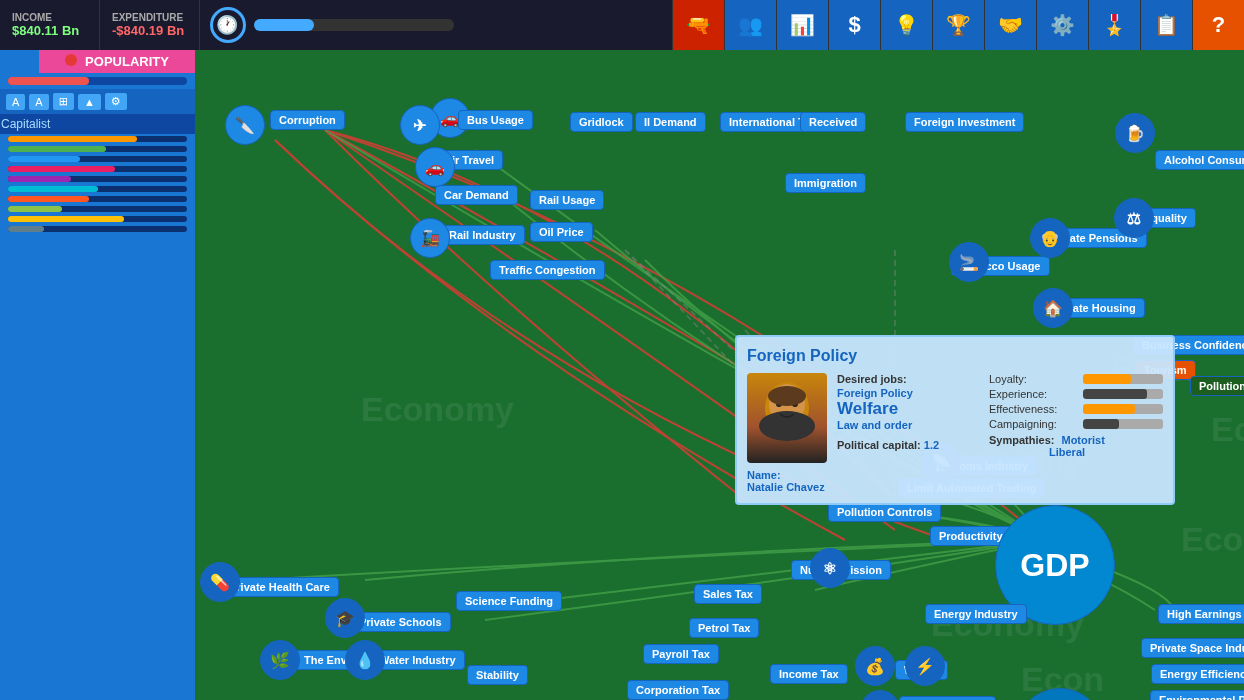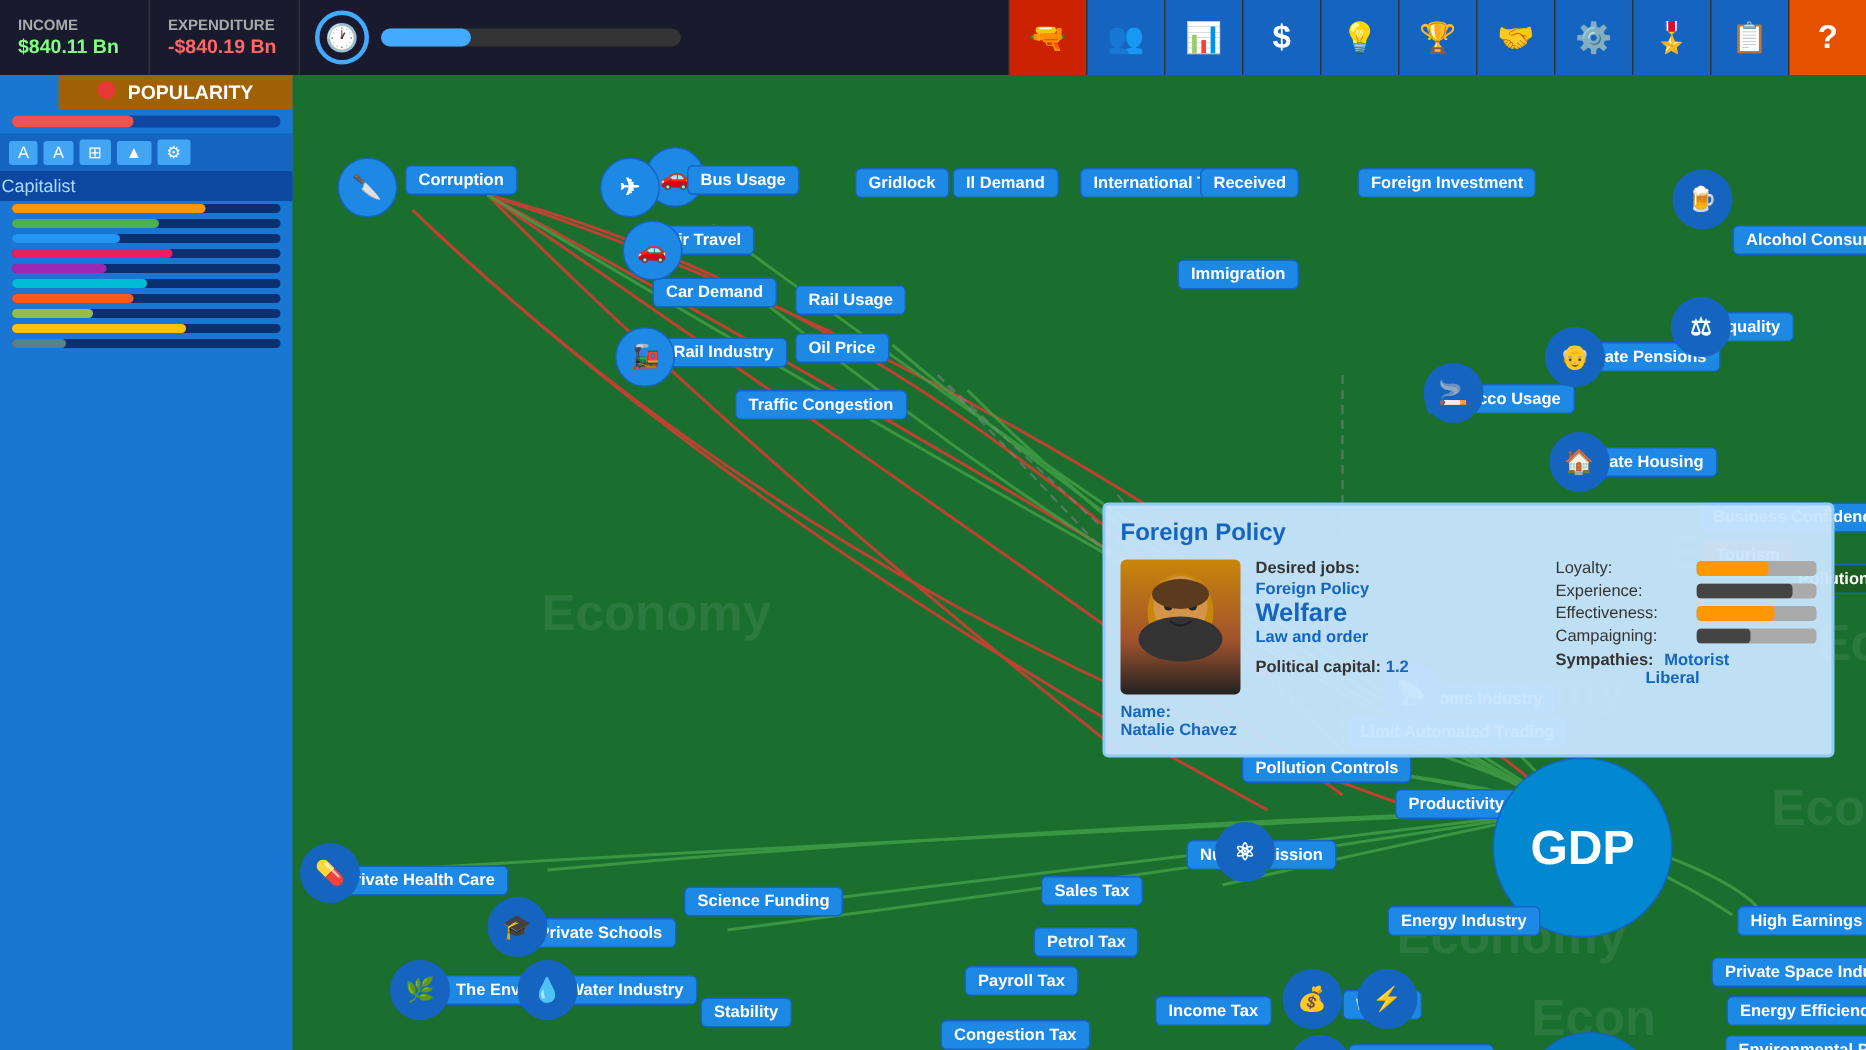--- a/index.html
+++ b/index.html
@@ -39,21 +39,21 @@
     .nav-icon-btn.red { background: #cc2200; }
     .nav-icon-btn.blue { background: #1565c0; }
     .nav-icon-btn.question { background: #e65100; }
 
     
     #sidebar {
       position: absolute; top: 50px; left: 0; width: 195px; height: 650px;
       background: #1976d2; z-index: 50; display: flex; flex-direction: column;
     }
     .pop-header {
-      background: #a16207; color: white; font-weight: bold; font-size: 13px;
+      background: #ec4899; color: white; font-weight: bold; font-size: 13px;
       text-align: center; padding: 4px; display: flex; justify-content: center; gap: 8px; margin-left: 39px;
     }
     .pop-dot { width: 12px; height: 12px; border-radius: 50%; background: #e53935; }
     .pop-bar-row { display: flex; align-items: center; gap: 4px; padding: 4px 8px; background: #1976d2; }
     .pop-bar-bg { flex: 1; height: 8px; background: #0d47a1; border-radius: 4px; }
     .pop-bar-fill { height: 100%; background: #ef5350; border-radius: 4px; }
     .sidebar-tools { display: flex; align-items: center; gap: 4px; padding: 4px 6px; background: #1565c0; }
     .sidebar-tool { background: #42a5f5; color: white; border: none; padding: 2px 6px; font-size: 11px; border-radius: 2px; cursor: pointer; }
 
     .sidebar-label { background: #0d47a1; color: #adf; padding: 3px 1px; font-size: 12px; }
@@ -92,21 +92,21 @@
 
     
     #lines-svg {
       position: absolute; top: 0; left: 0; width: 100%; height: 100%;
       pointer-events: none; z-index: 5;
     }
 
     
     #policy-popup {
       position: absolute; background: rgba(200,230,255,0.95); border: 2px solid #90caf9;
-      border-radius: 4px; z-index: 30; padding: 10px; width: 488px;
+      border-radius: 4px; z-index: 30; padding: 10px; width: 440px;
     }
     .popup-title { font-size: 16px; font-weight: bold; color: #1565c0; margin-bottom: 8px; }
     .popup-content { display: flex; gap: 10px; }
     .popup-avatar { width: 80px; height: 90px; background: #b87333; border-radius: 4px; flex-shrink: 0; overflow: hidden; }
     .loyalty-bar { display: flex; align-items: center; gap: 4px; margin-bottom: 3px; }
     .loyalty-label { width: 90px; color: #333; font-size: 11px; }
     .lbar-bg { width: 80px; height: 10px; background: #aaa; border-radius: 3px; overflow: hidden; }
     .lbar-fill { height: 100%; border-radius: 3px; }
     .lbar-orange { background: #ff9800; }
     .lbar-dark { background: #444; }
@@ -324,21 +324,21 @@
   <div class="policy-node" style="left:730px;top:554px;">Energy Industry</div>
   <div class="policy-node" style="left:963px;top:554px;">High Earnings</div>
   <div class="policy-node" style="left:100px;top:600px;">The Environment</div>
   <div class="policy-node" style="left:175px;top:600px;">Water Industry</div>
   <div class="policy-node" style="left:448px;top:594px;">Payroll Tax</div>
   <div class="policy-node" style="left:575px;top:614px;">Income Tax</div>
   <div class="policy-node" style="left:700px;top:610px;">Wages</div>
   <div class="policy-node" style="left:946px;top:588px;">Private Space Industry</div>
   <div class="policy-node" style="left:272px;top:615px;">Stability</div>
   <div class="policy-node" style="left:956px;top:614px;">Energy Efficiency</div>
-  <div class="policy-node" style="left:432px;top:630px;">Congestion Tax</div>
+  <div class="policy-node" style="left:432px;top:630px;">Corporation Tax</div>
   <div class="policy-node" style="left:704px;top:646px;">Unemployment</div>
   <div class="policy-node" style="left:955px;top:640px;">Environmental Protests</div>
 
   <div class="policy-node large-circle co2-node" style="left:820px;top:638px;width:90px;height:90px;font-size:22px;">CO₂</div>
 
   <div class="policy-node icon-node" style="left:205px;top:55px;">✈</div>
   <div class="policy-node icon-node" style="left:220px;top:97px;">🚗</div>
   <div class="policy-node icon-node" style="left:215px;top:168px;">🚂</div>
   <div class="policy-node icon-node" style="left:726px;top:392px;background:#1565c0;">📡</div>
   <div class="policy-node icon-node" style="left:615px;top:498px;background:#1565c0;">⚛</div>

